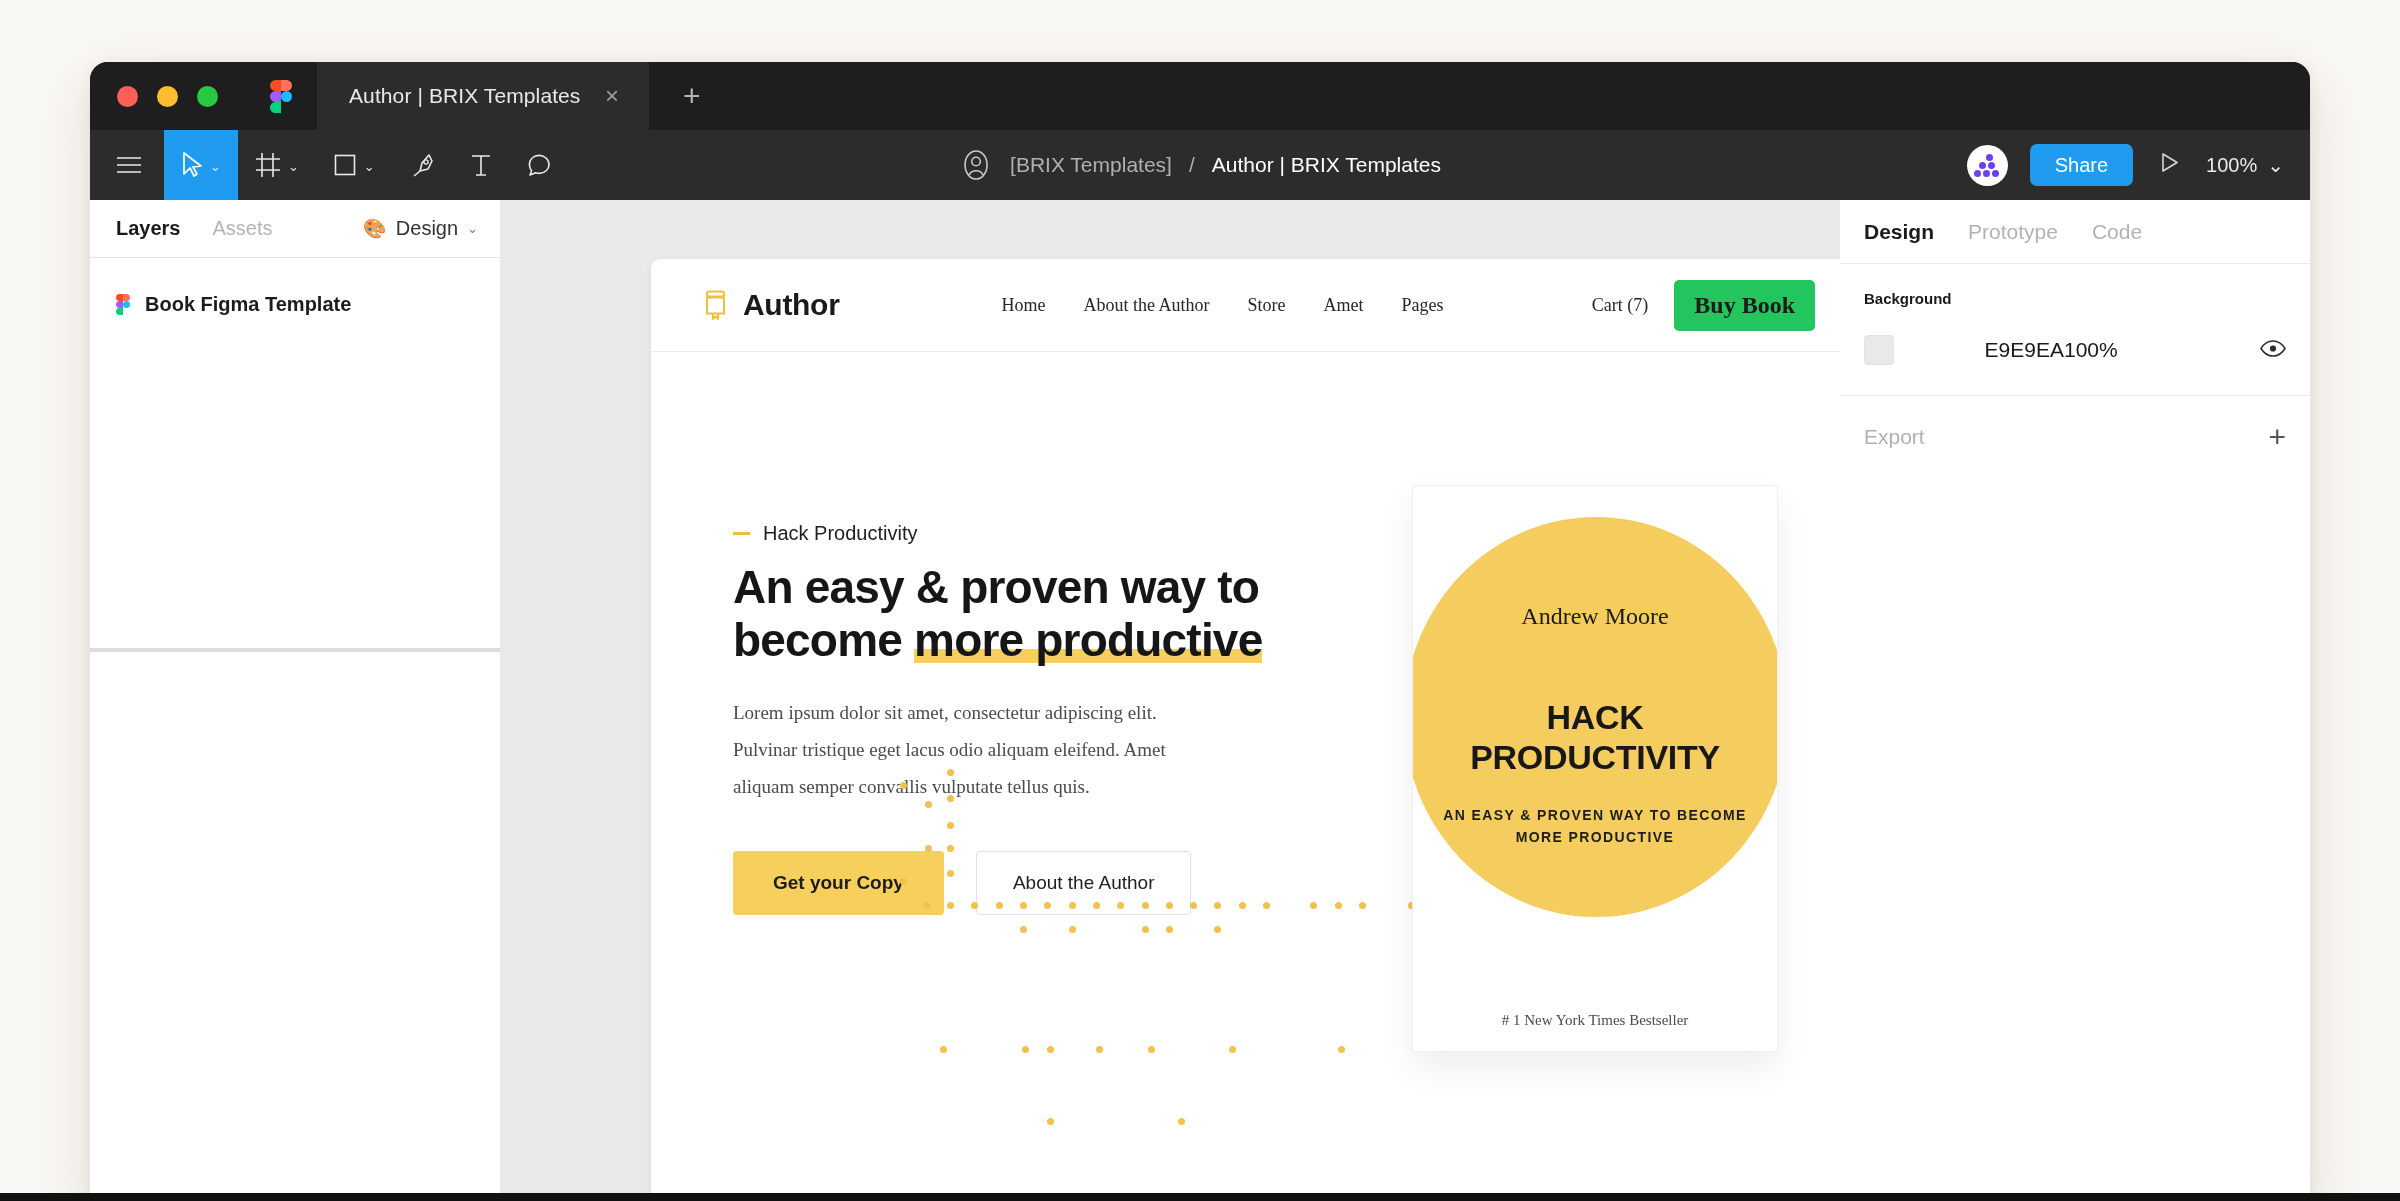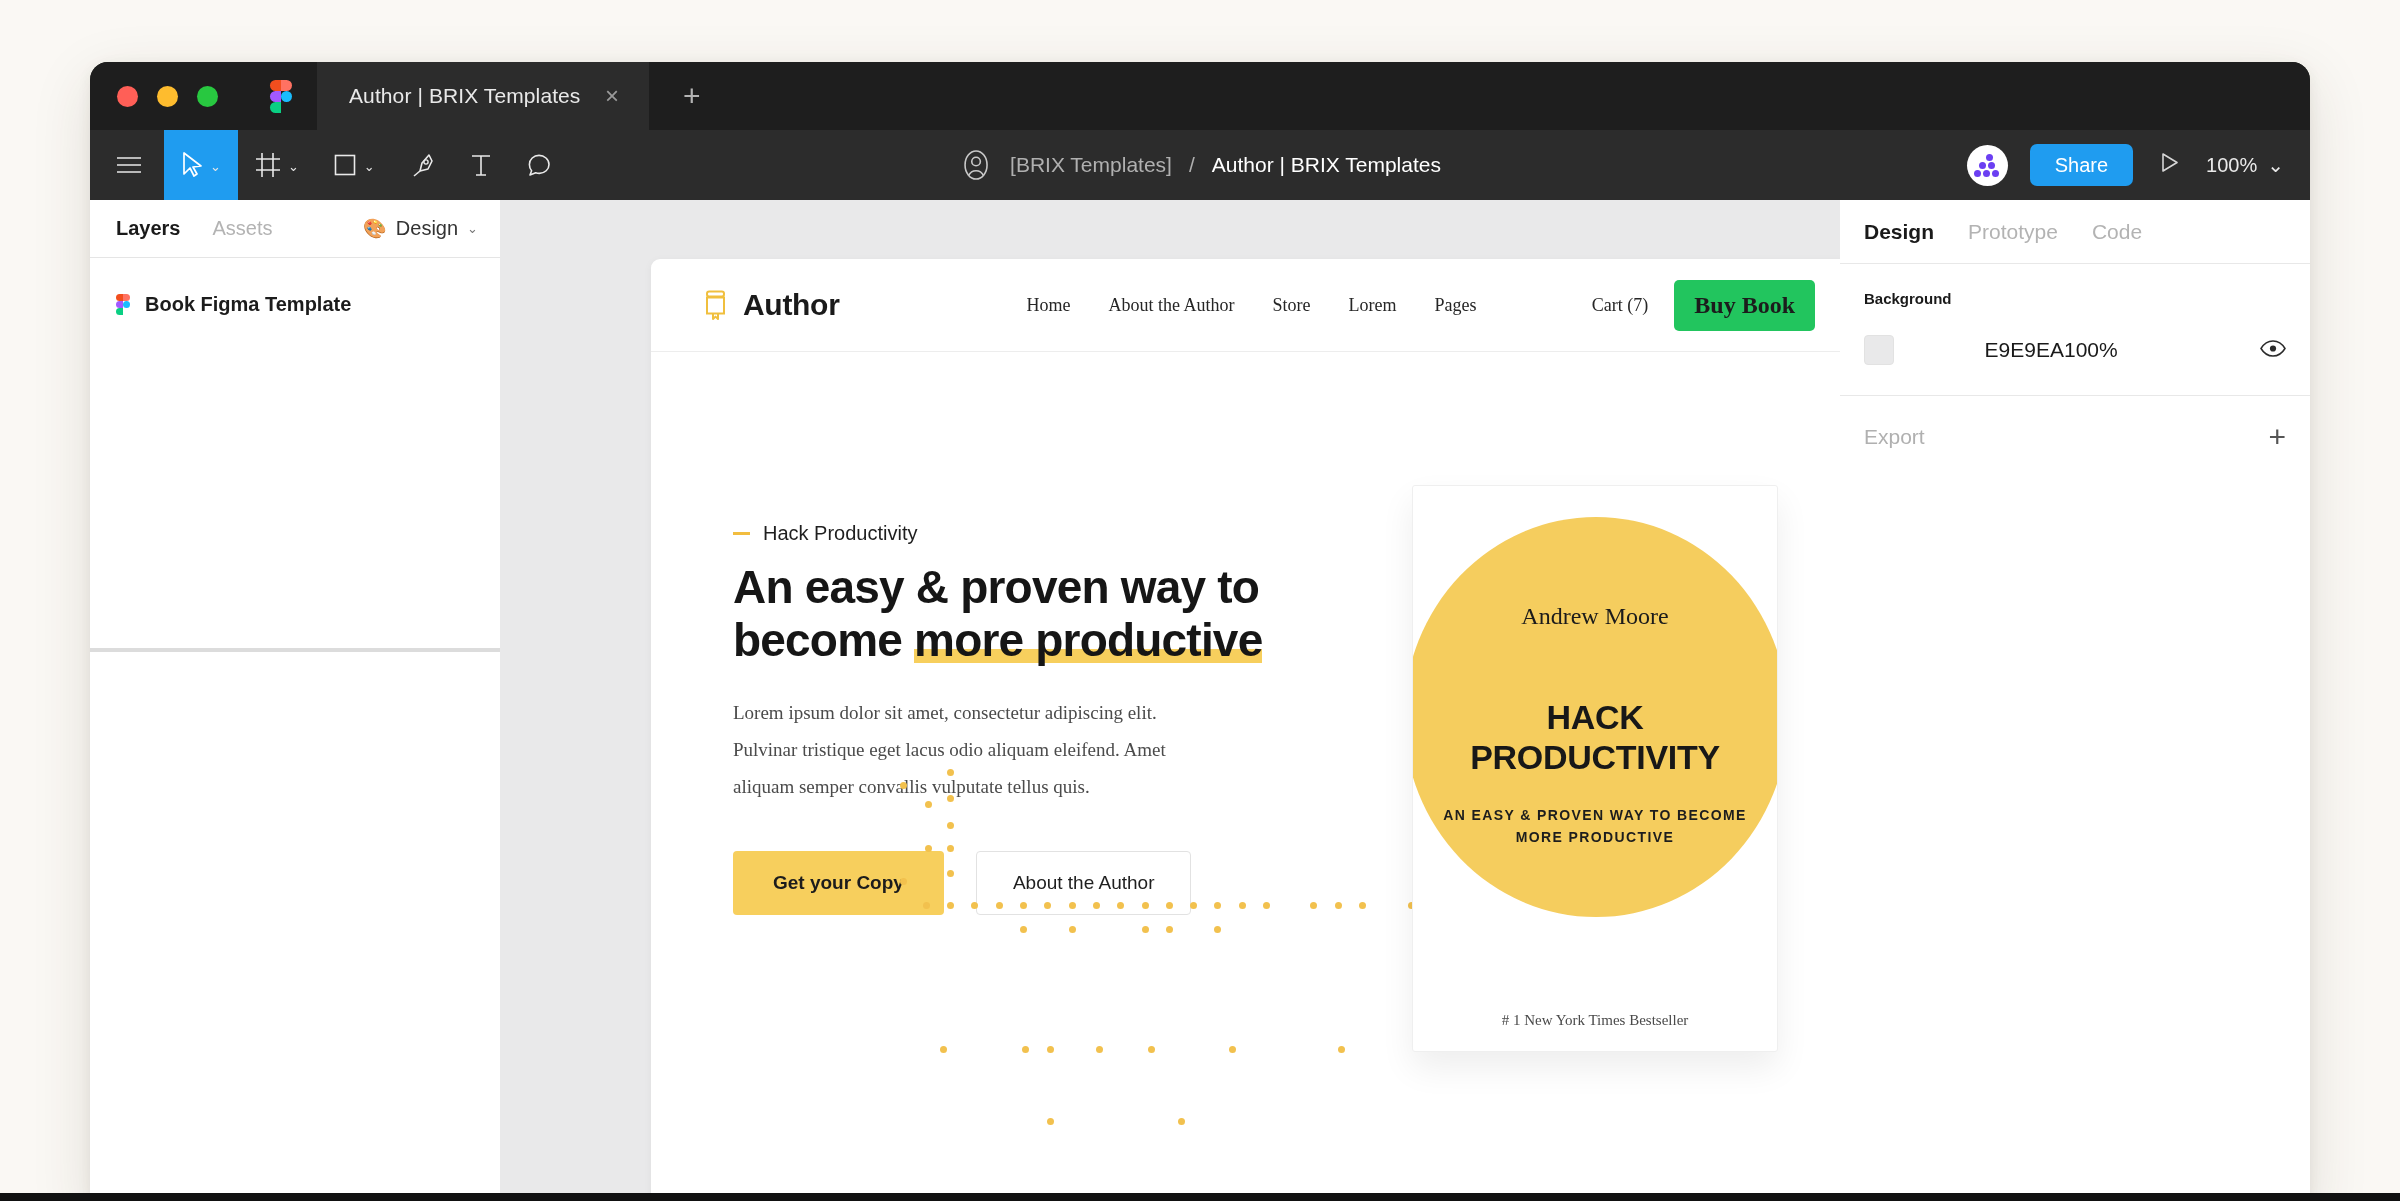--- a/index.html
+++ b/index.html
@@ -168,21 +168,21 @@
     position: absolute; left: 151px; top: 59px;
     width: 1216px; height: 1000px;
     background: #ffffff; border-radius: 9px;
     overflow: hidden;
     box-shadow: 0 2px 9px rgba(0,0,0,0.05);
   }
 
   
   .site-head {
     height: 93px; display: flex; align-items: center;
-    padding: 3px 52px; border-bottom: 1px solid #ededed; gap: 25px;
+    padding: 3px 52px; border-bottom: 1px solid #ededed;
   }
   .brand { display: flex; align-items: center; gap: 13px; }
   .brand-name { font-size: 30px; font-weight: bold; color: #1a1a1a; letter-spacing: -0.3px; }
   .site-nav { display: flex; align-items: center; gap: 38px; margin-left: 162px; }
   .site-nav a {
     font-family: "Liberation Serif", serif;
     font-size: 18px; color: #262626; text-decoration: none; cursor: pointer;
   }
   .head-right { margin-left: auto; display: flex; align-items: center; gap: 26px; }
   .cart-link { font-family: "Liberation Serif", serif; font-size: 18px; color: #262626; cursor: pointer; }
@@ -422,21 +422,21 @@
                 <rect x="4" y="1.5" width="17" height="5" rx="2.2" fill="none" stroke="#f0bf3e" stroke-width="2"></rect>
                 <rect x="4" y="7.5" width="17" height="16" fill="none" stroke="#f0bf3e" stroke-width="2"></rect>
                 <path d="M10 23.5 L10 29 L12.5 26.6 L15 29 L15 23.5" fill="none" stroke="#f0bf3e" stroke-width="2" stroke-linejoin="round"></path>
               </svg>
               <span class="brand-name">Author</span>
             </div>
             <nav class="site-nav">
               <a>Home</a>
               <a>About the Author</a>
               <a>Store</a>
-              <a>Lorem</a>
+              <a>Amet</a>
               <a>Pages</a>
             </nav>
             <div class="head-right">
               <span class="cart-link">Cart (7)</span>
               <button class="buy-btn">Buy Book</button>
             </div>
           </div>
 
           <div class="hero">
 

